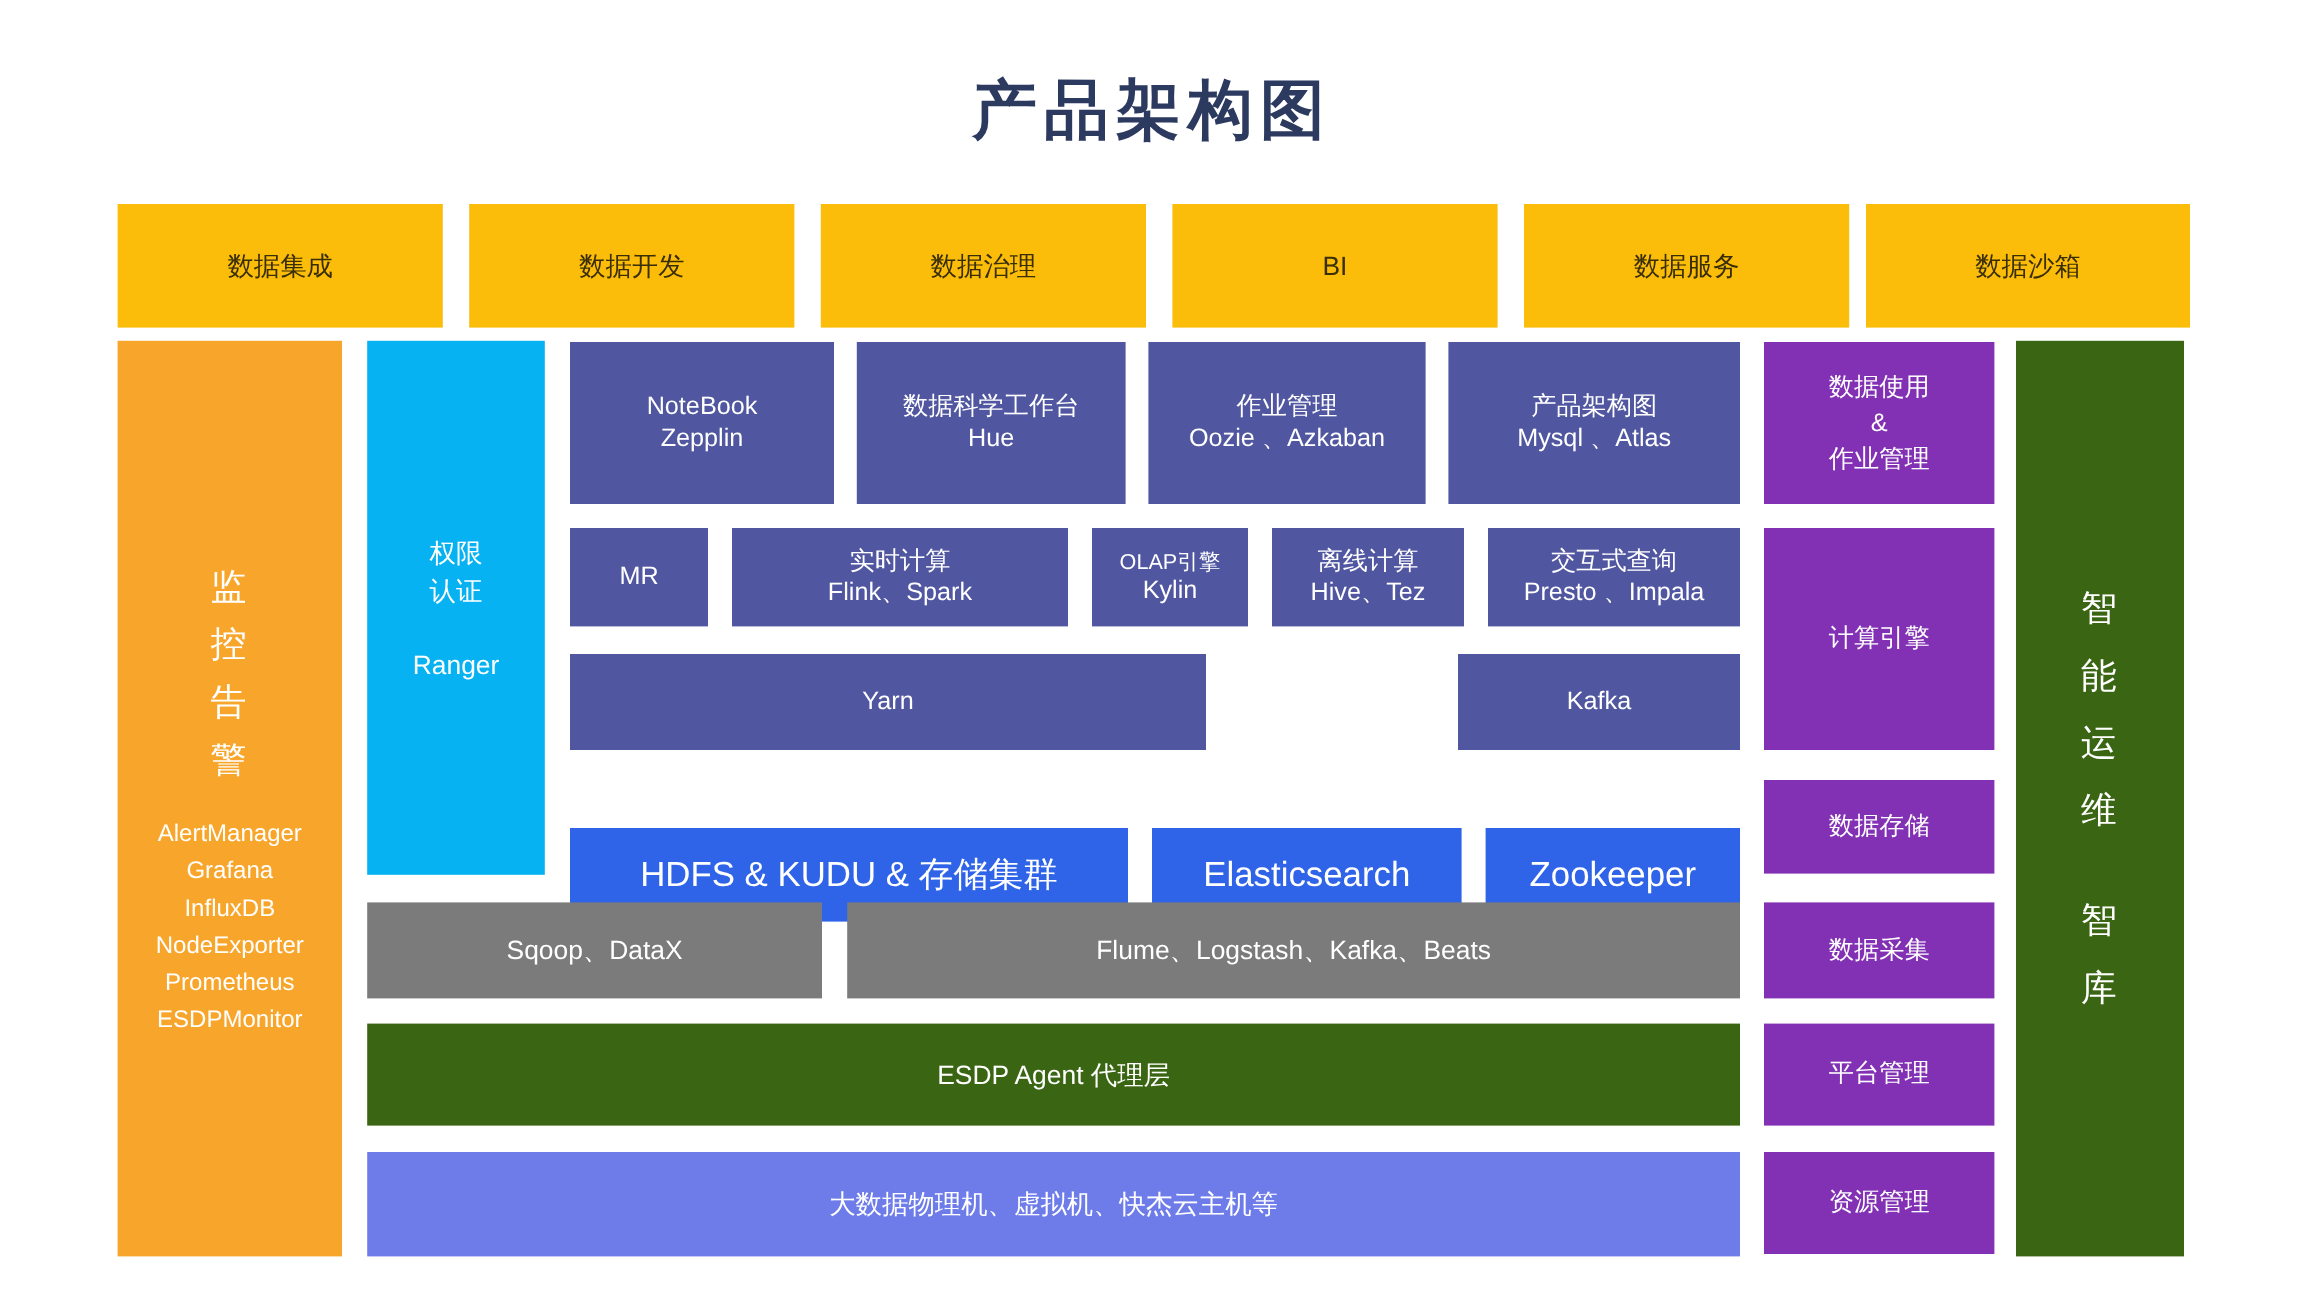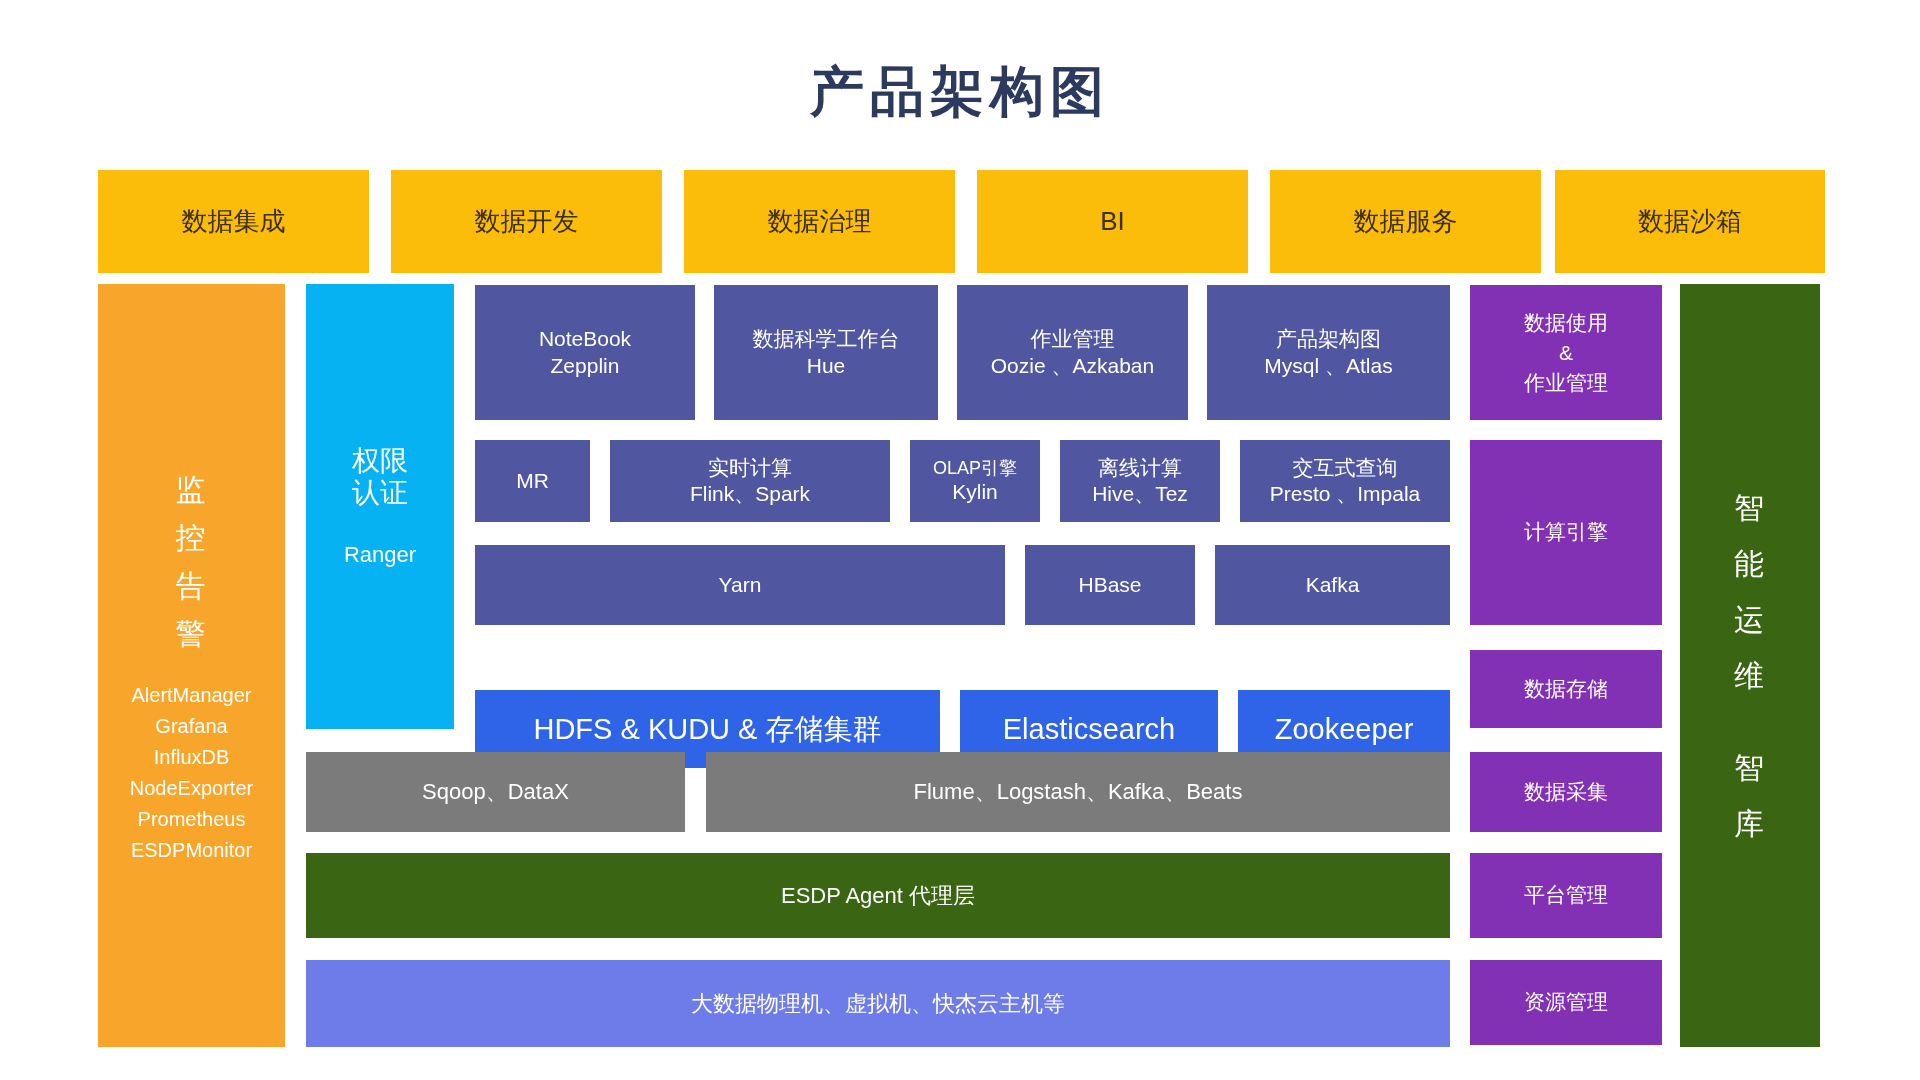--- a/index.html
+++ b/index.html
@@ -4,36 +4,36 @@
 <style>
   html,body{margin:0;padding:0;background:#ffffff;font-family:"Liberation Sans",sans-serif;}
   .canvas{position:relative;width:1920px;height:1080px;background:#ffffff;overflow:hidden;}
 
   .title{position:absolute;left:0;right:0;top:56px;text-align:center;
          font-size:54px;font-weight:bold;letter-spacing:6px;color:var(--title,#2c3a60);}
 
   .box{position:absolute;display:flex;flex-direction:column;align-items:center;justify-content:center;
        text-align:center;color:#ffffff;box-sizing:border-box;line-height:1.25;}
 
-  .yellow{background:var(--yellow,#fbbd0a);color:var(--yellow-text,#3a2e06);font-size:26px;}
+  .yellow{background:var(--yellow,#fbbd0a);color:var(--yellow-text,#3a2e06);font-size:22px;}
   .slate {background:var(--slate,#5056a0);font-size:21px;}
   .blue  {background:var(--blue,#2f64e8);font-size:29px;margin-top:40px;}
   .gray  {background:var(--gray,#7b7b7b);font-size:22px;}
   .dgreen{background:var(--green,#3a6512);font-size:22px;}
   .peri  {background:var(--periwinkle,#6e7cea);font-size:22px;}
   .purple{background:var(--purple,#8230b4);font-size:21px;}
   .orange{background:var(--orange,#f8a62b);}
   .cyan  {background:var(--cyan,#06b2f1);font-size:22px;}
 
   .two-line{}
   .small-cap{font-size:18px;}
   .vchar{font-size:30px;line-height:48px;letter-spacing:2px;}
   .vchar2{font-size:30px;line-height:56px;letter-spacing:2px;}
   .mon-tools{margin-top:22px;font-size:20px;line-height:31px;}
-  .auth-lines{font-size:28px;line-height:32px;}
+  .auth-lines{font-size:22px;line-height:32px;}
   .auth-tool{margin-top:32px;font-size:22px;}
   .cat-lines{line-height:30px;justify-content:center;}
   .gap2{margin-top:36px;}
 </style>
 </head>
 <body>
 
 <div class="canvas">
 
   <div class="title">产品架构图</div>
@@ -115,23 +115,20 @@
     <div>Hive、Tez</div>
   </div>
   <div class="box slate" style="left:1240px;top:440px;width:210px;height:82px">
     <div>交互式查询</div>
     <div>Presto 、Impala</div>
   </div>
 
   <div class="box slate" style="left:475px;top:545px;width:530px;height:80px">
     <div>Yarn</div>
   </div>
-  <div class="box slate" style="left:1025px;top:545px;width:170px;height:80px">
-    <div>HBase</div>
-  </div>
   <div class="box slate" style="left:1215px;top:545px;width:235px;height:80px">
     <div>Kafka</div>
   </div>
 
   <div class="box blue" style="left:475px;top:650px;width:465px;height:78px">
     <div>HDFS  &amp;  KUDU  &amp;  存储集群</div>
   </div>
   <div class="box blue" style="left:960px;top:650px;width:258px;height:78px">
     <div>Elasticsearch</div>
   </div>

